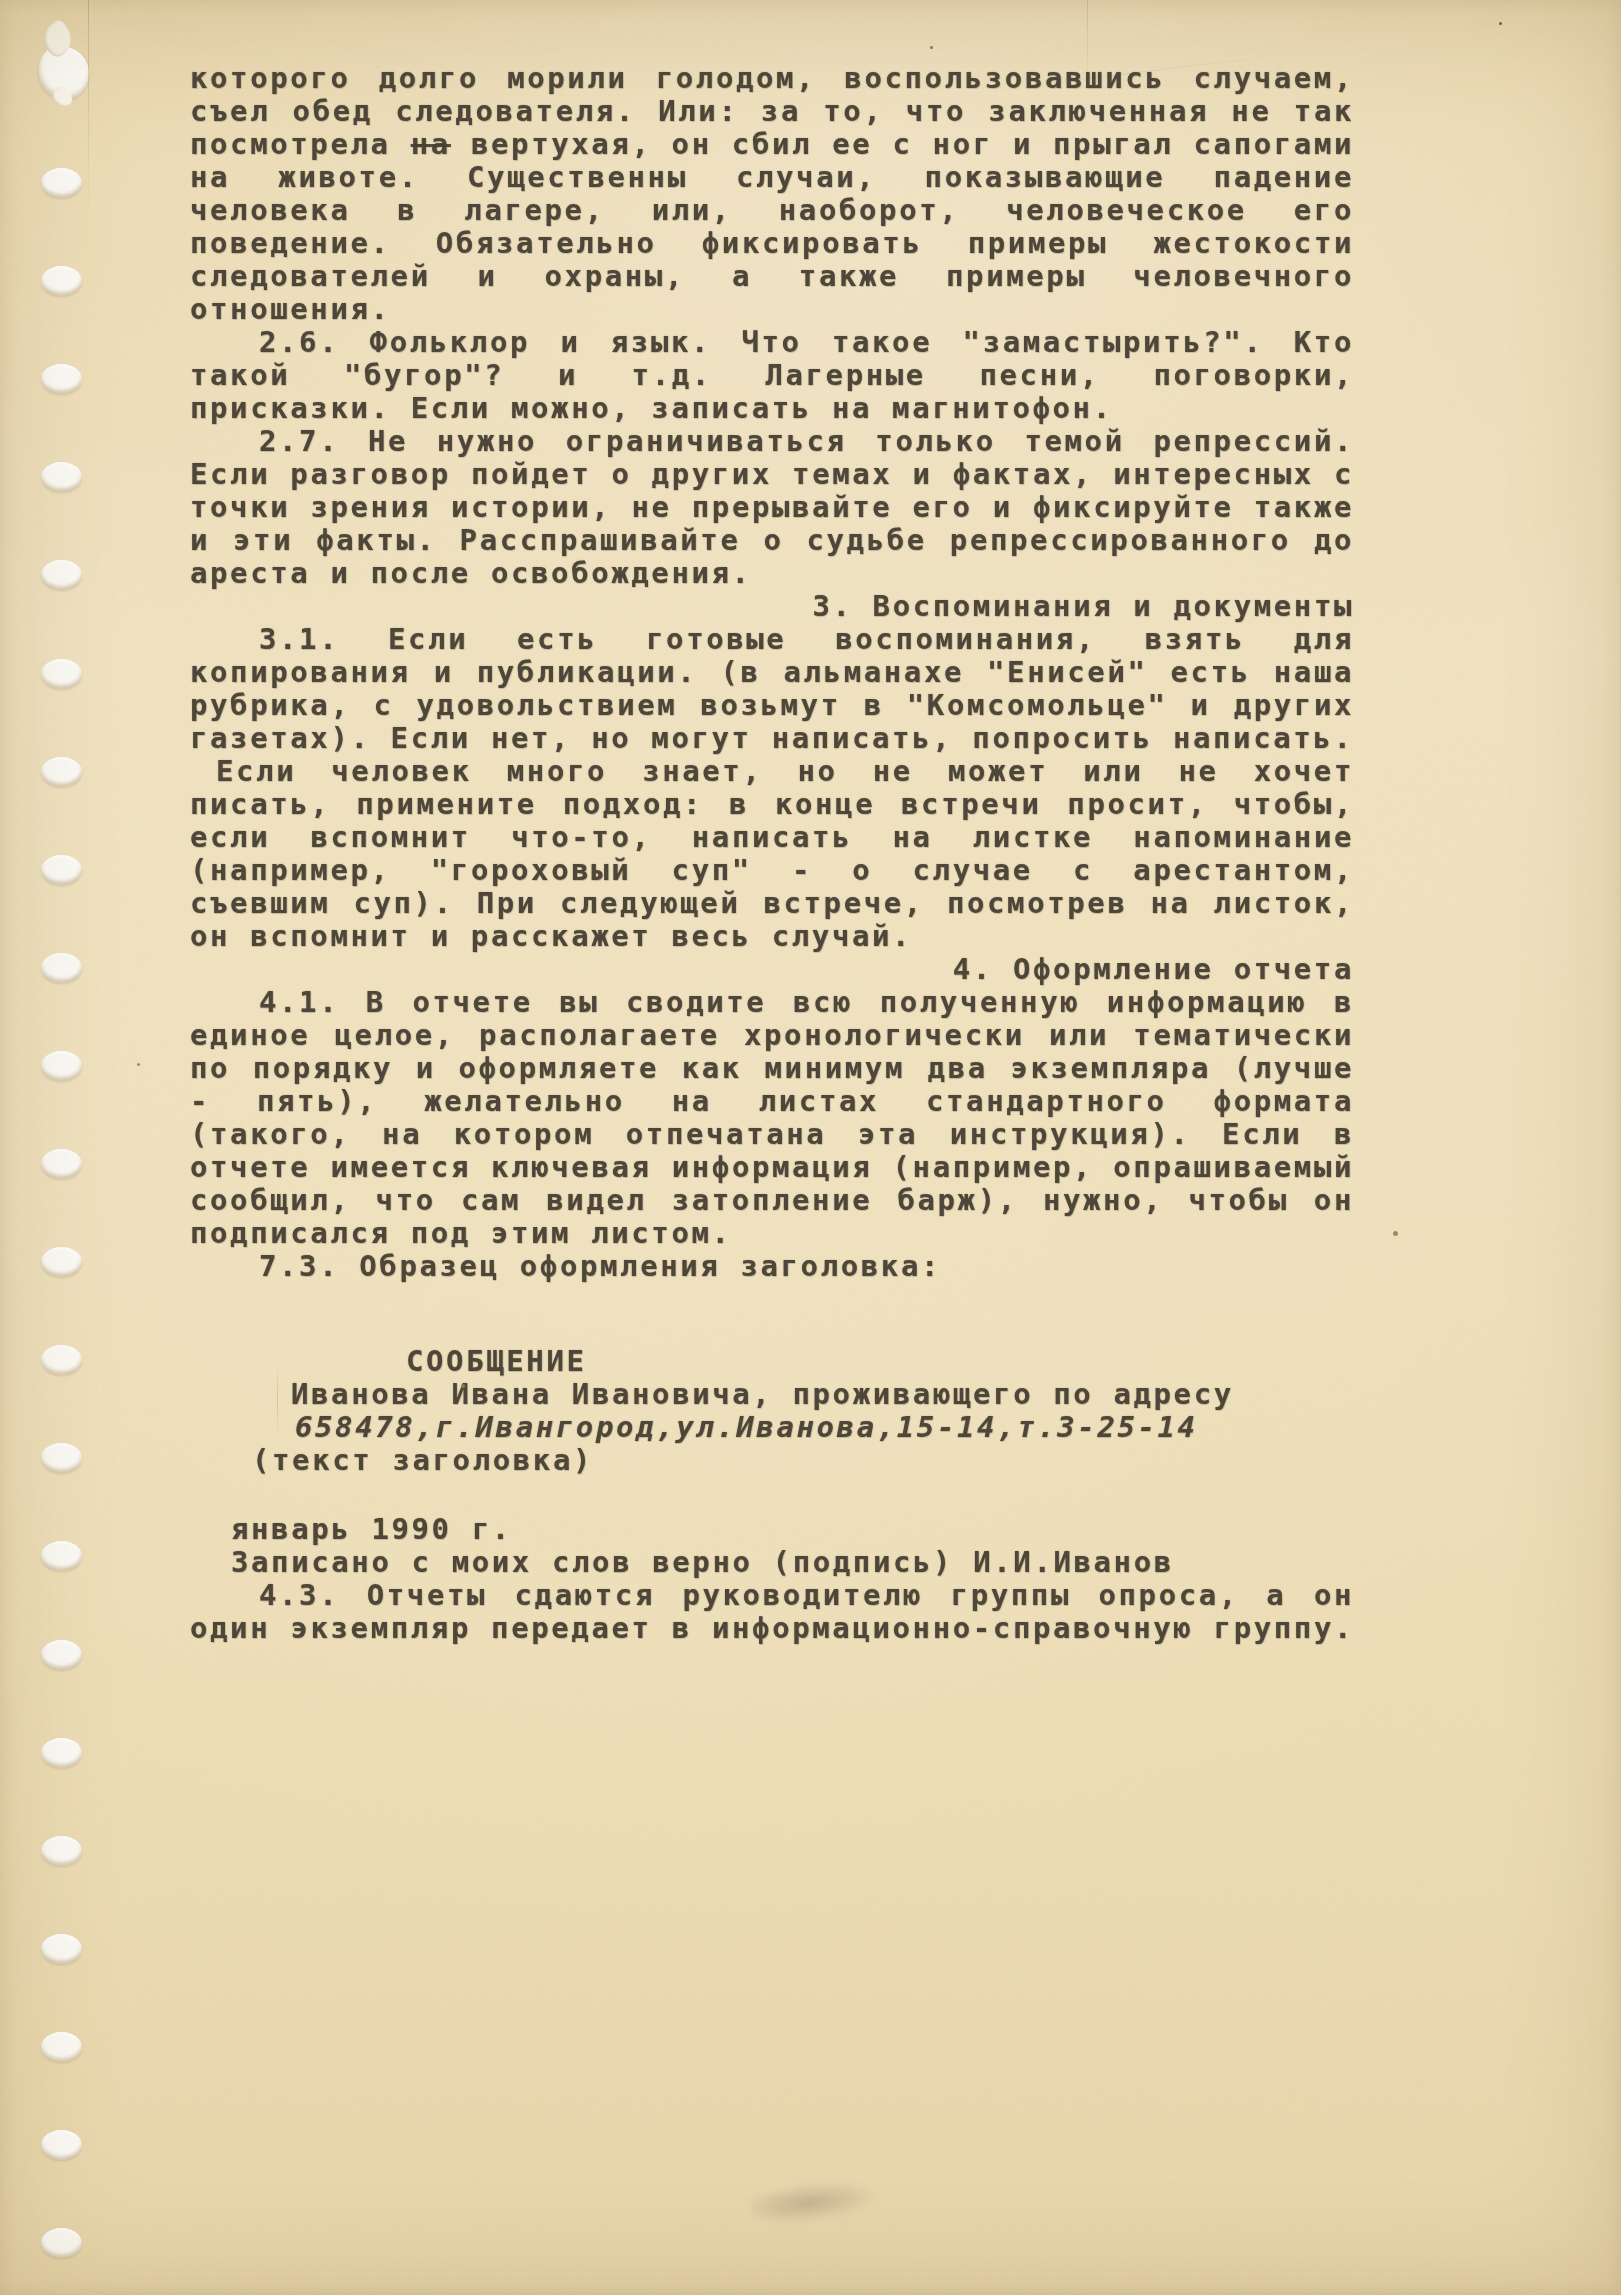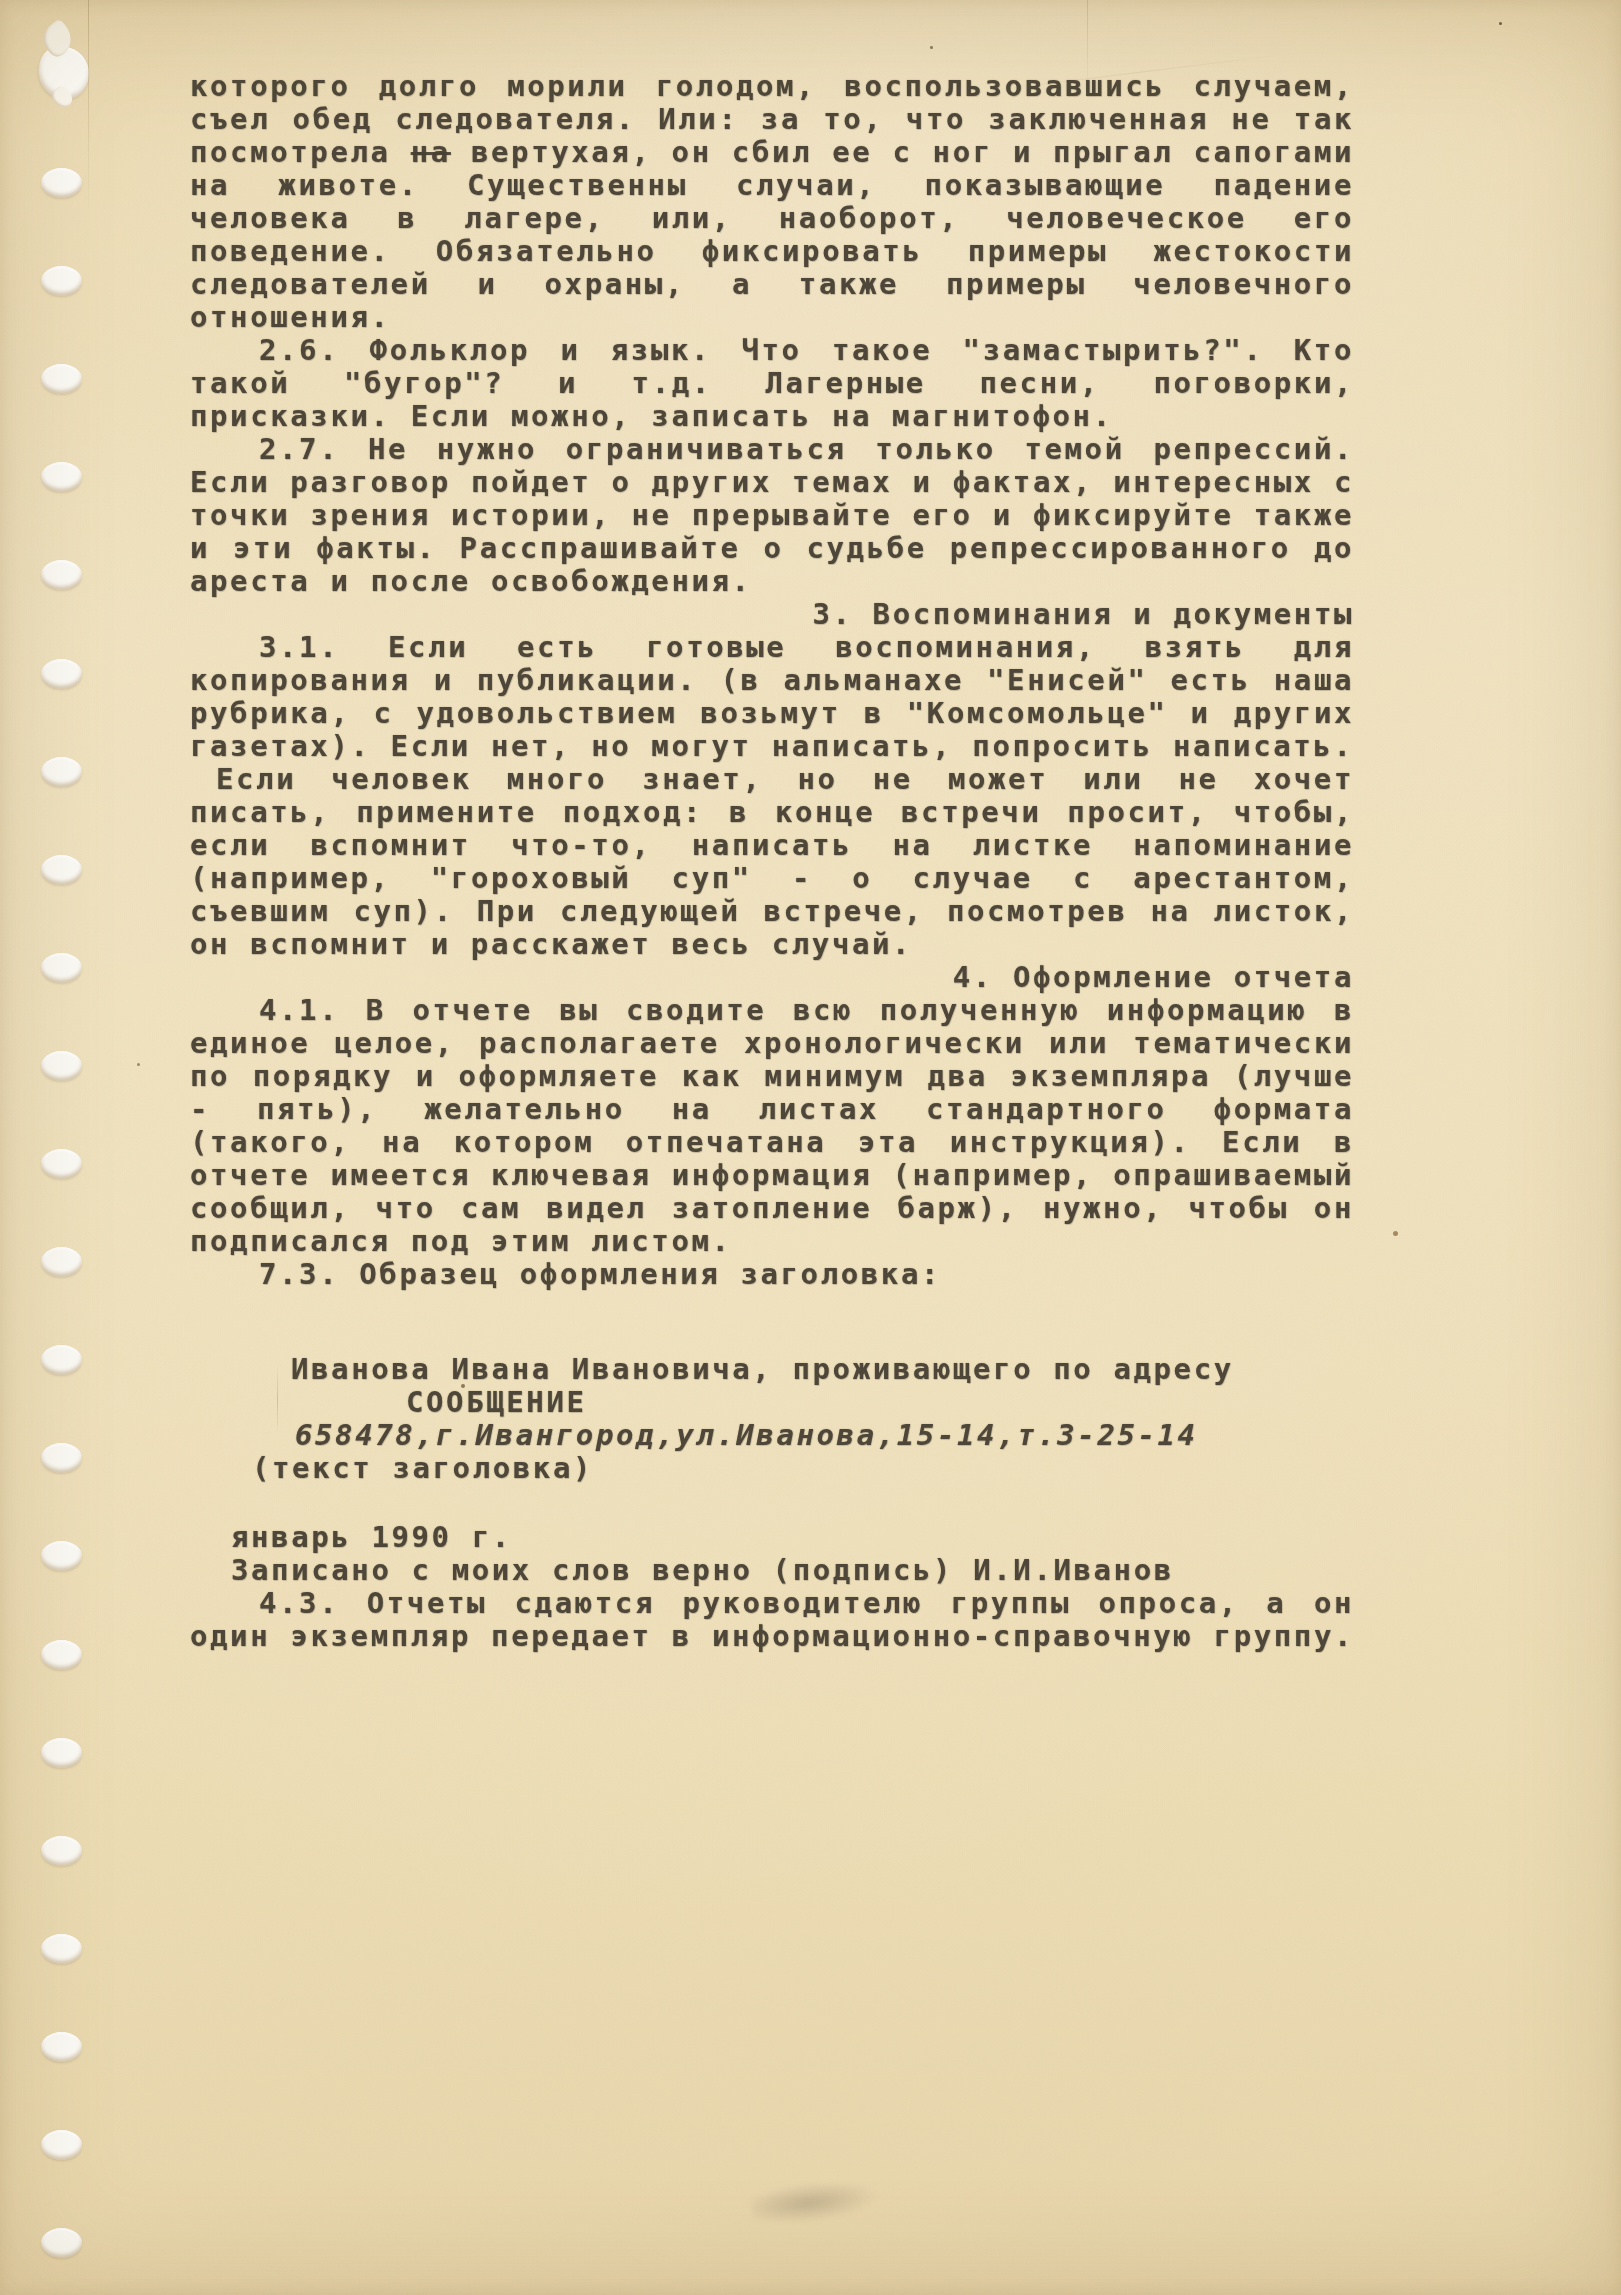--- a/index.html
+++ b/index.html
@@ -14,21 +14,21 @@
     font-family:"DejaVu Sans Mono", monospace;
   }
   .vignette {
     position:absolute; inset:0; pointer-events:none;
     box-shadow: inset 0 0 118px rgba(130,100,50,.20), inset 0 0 17px rgba(130,100,50,.14);
   }
   .grain { position:absolute; inset:0; width:100%; height:100%; pointer-events:none; }
 
   
   .content {
-    position:absolute; left:190px; top:70px; width:1164px;
+    position:absolute; left:190px; top:62px; width:1164px;
     color:var(--ink,#4e4739);
     font-size:29px; line-height:33px; font-weight:bold; letter-spacing:2.6px;
     text-align:justify;
     text-shadow: 0 0 1.3px rgba(72,64,50,.45), 0.7px 0.7px 0 rgba(72,64,50,.18);
   }
   .content p { margin:0; }
   .indent       { text-indent:69px; }
   .small-indent { text-indent:26px; }
   .heading      { text-indent:150px; text-align:right; }
   .gap     { margin-top:33px; }
@@ -158,22 +158,22 @@
     <p class="para small-indent">Если человек много знает, но не может или не хочет писать, примените подход: в конце встречи просит, чтобы, если вспомнит что-то, написать на листке напоминание (например, "гороховый суп" - о случае с арестантом, съевшим суп). При следующей встрече, посмотрев на листок, он вспомнит и расскажет весь случай.</p>
 
 
     <p class="heading gap">4. Оформление отчета</p>
 
     <p class="para indent gap">4.1. В отчете вы сводите всю полученную информацию в единое целое, располагаете хронологически или тематически по порядку и оформляете как минимум два экземпляра (лучше - пять), желательно на листах стандартного формата (такого, на котором отпечатана эта инструкция). Если в отчете имеется ключевая информация (например, опрашиваемый сообщил, что сам видел затопление барж), нужно, чтобы он подписался под этим листом.</p>
 
     <p class="line indent gap">7.3. Образец оформления заголовка:</p>
 
     <div class="sample gap-xl">
+      <div class="line sample-title">СООБЩЕНИЕ</div>
       <div class="line sample-l1">Иванова Ивана Ивановича, проживающего по адресу</div>
-      <div class="line sample-title">СООБЩЕНИЕ</div>
       <div class="line sample-l2">658478,г.Ивангород,ул.Иванова,15-14,т.3-25-14</div>
     </div>
 
     <p class="line msg gap-mid">(текст заголовка)</p>
 
     <div class="sig gap-mid">
       <div class="line">январь 1990 г.</div>
       <div class="line">Записано с моих слов верно (подпись) И.И.Иванов</div>
     </div>
 

